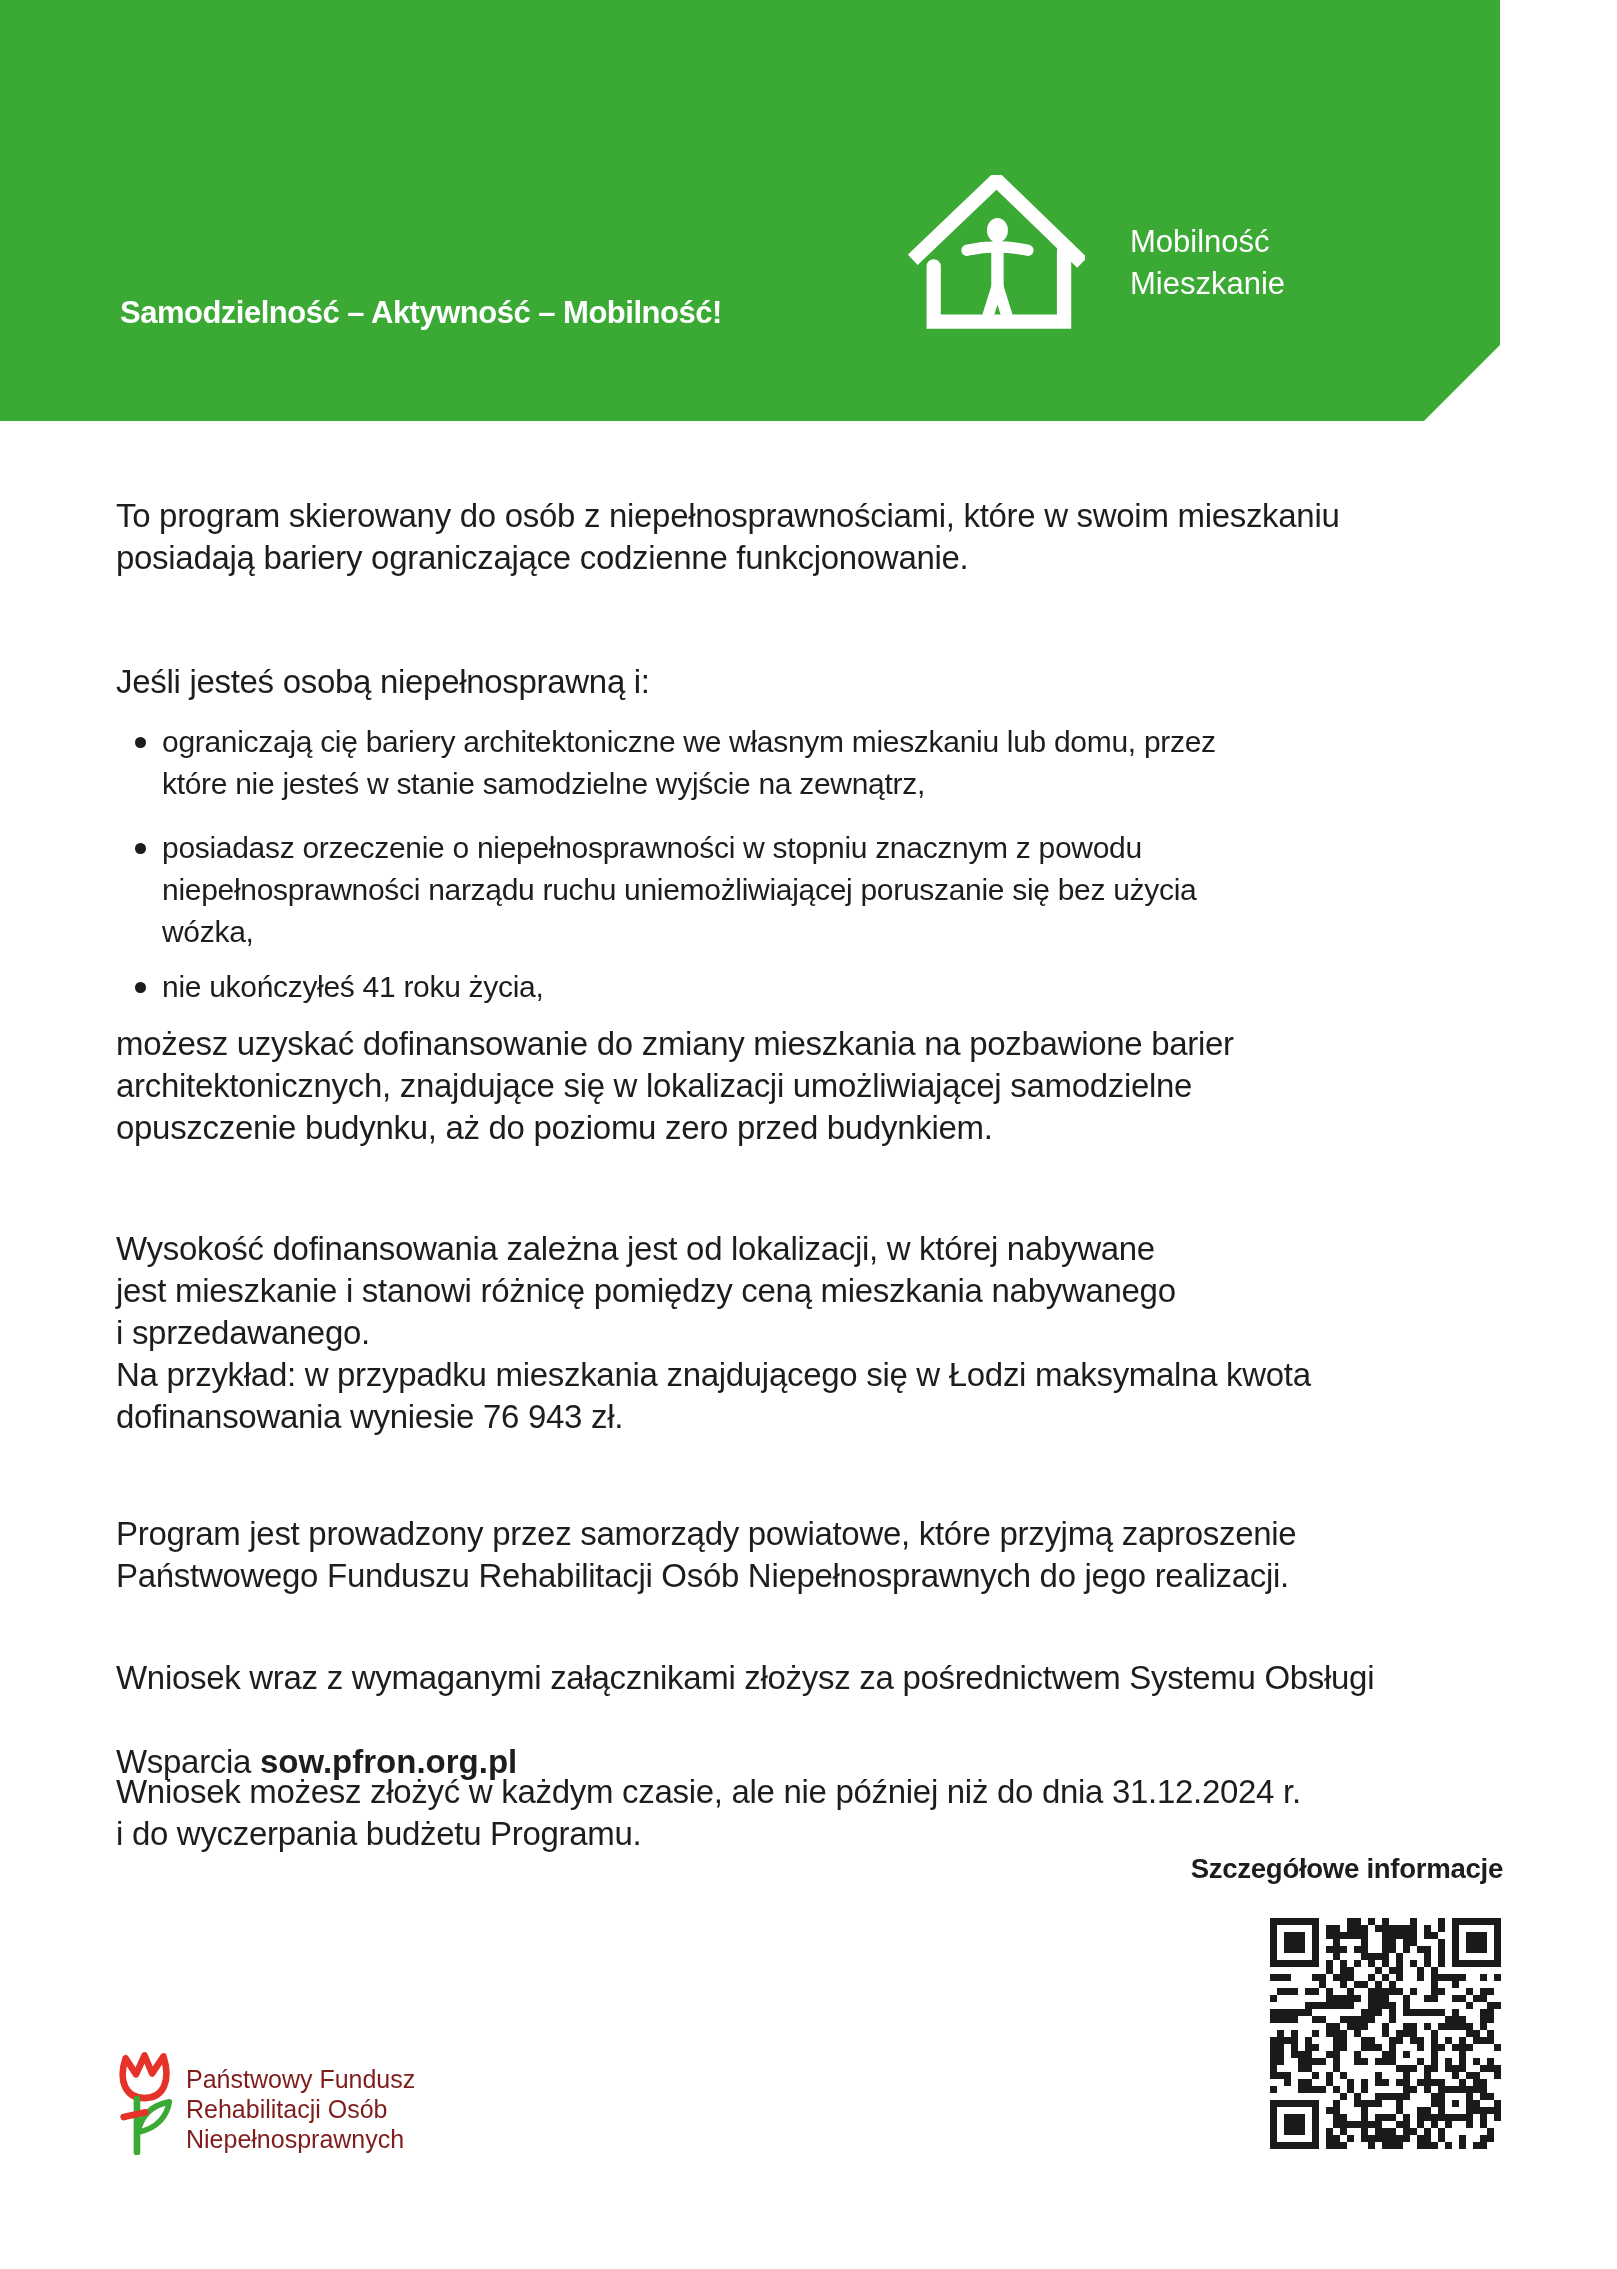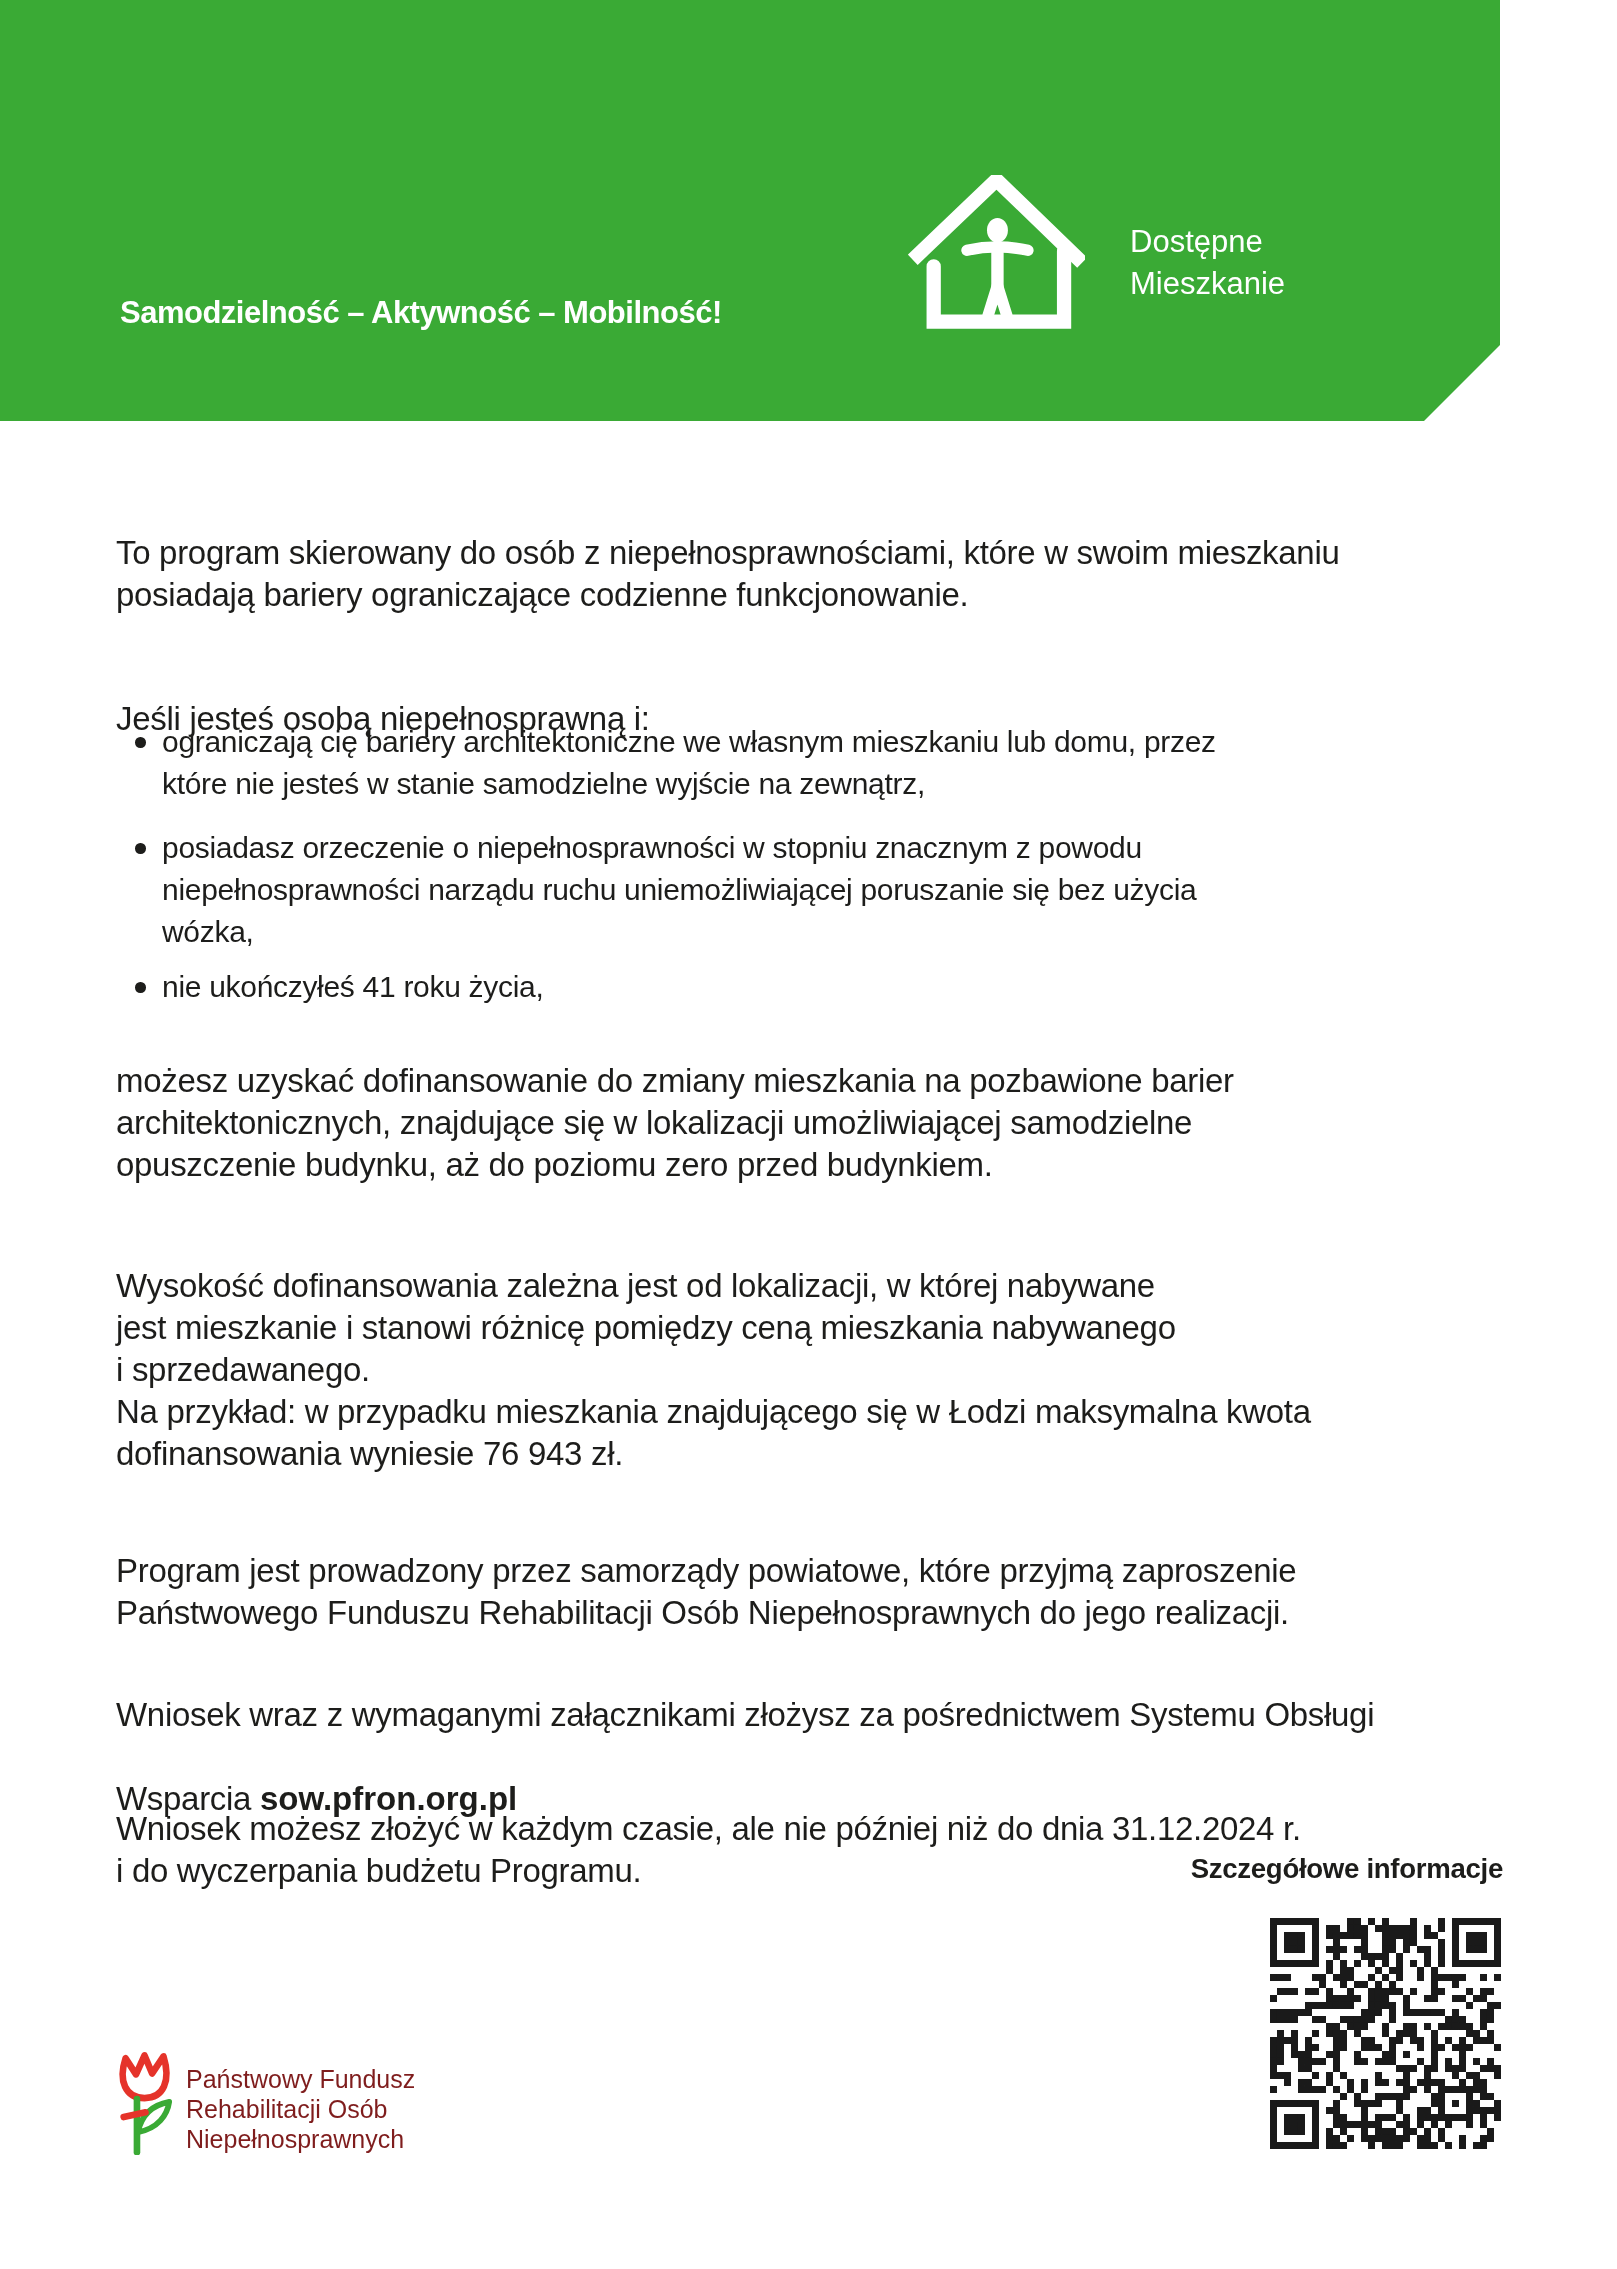--- a/index.html
+++ b/index.html
@@ -43,21 +43,20 @@
     font-size:31px;line-height:42px;
     color:#ffffff;
     white-space:pre-line;
   }
   
   .para{
     position:absolute;left:116px;width:1408px;
     font-size:33px;line-height:42px;
     letter-spacing:-0.3px;
     white-space:pre-line;
-    margin-top:37px;
   }
   .bullet{
     position:absolute;left:116px;width:1408px;
     padding-left:46px;box-sizing:border-box;
     font-size:30px;line-height:42px;
     letter-spacing:-0.3px;
     white-space:pre-line;
   }
   .bullet::before{
     content:"";
@@ -99,21 +98,21 @@
 
       <ellipse cx="94" cy="58" rx="11" ry="13" fill="#ffffff"></ellipse>
 
       <path d="M62,79 Q94,72 126,79" stroke="#ffffff" stroke-width="12" fill="none" stroke-linecap="round"></path>
 
       <path d="M94,78 L94,118" stroke="#ffffff" stroke-width="13" fill="none" stroke-linecap="round"></path>
 
       <path d="M94,116 L84,148 M94,116 L104,148" stroke="#ffffff" stroke-width="12" fill="none" stroke-linecap="round"></path>
     </svg>
 
-    <div class="badge">Dostępne
+    <div class="badge">Mobilność
 Mieszkanie</div>
   </div>
 
   <div class="para" style="top:495px">To program skierowany do osób z niepełnosprawnościami, które w swoim mieszkaniu
 posiadają bariery ograniczające codzienne funkcjonowanie.</div>
   <div class="para" style="top:661px">Jeśli jesteś osobą niepełnosprawną i:</div>
 
   <div class="bullet" style="top:721px">ograniczają cię bariery architektoniczne we własnym mieszkaniu lub domu, przez
 które nie jesteś w stanie samodzielne wyjście na zewnątrz,</div>
   <div class="bullet" style="top:827px">posiadasz orzeczenie o niepełnosprawności w stopniu znacznym z powodu

